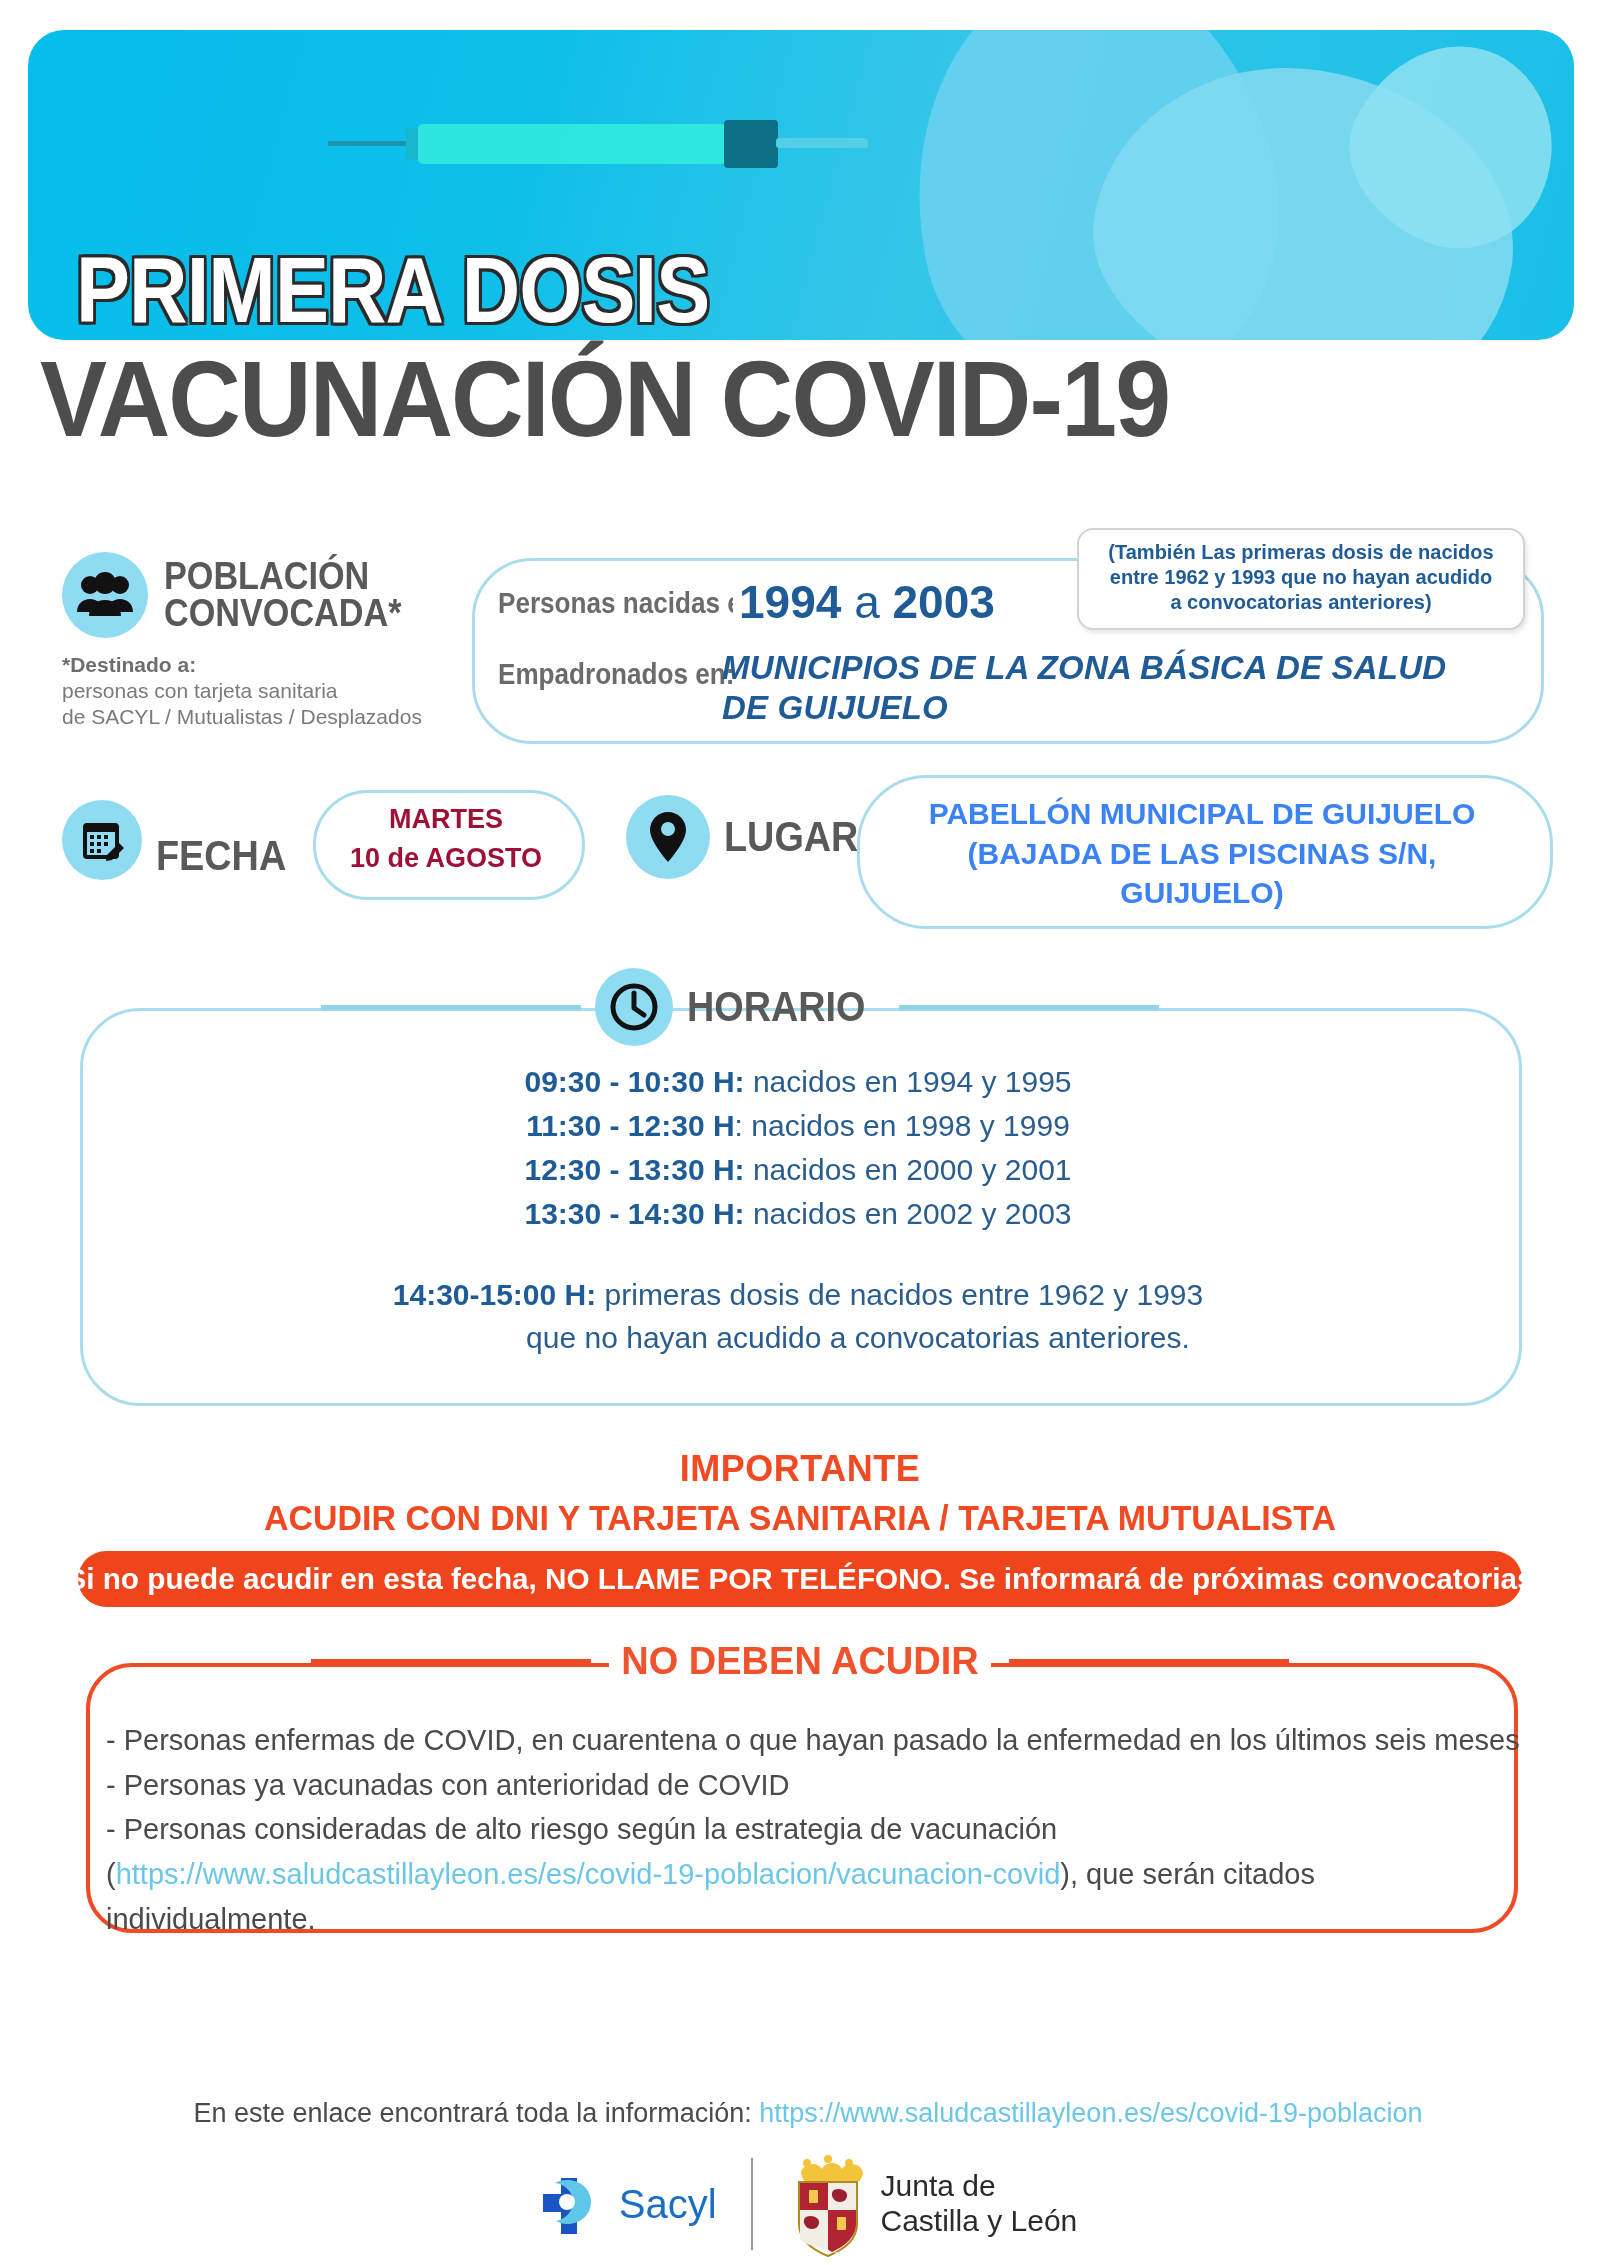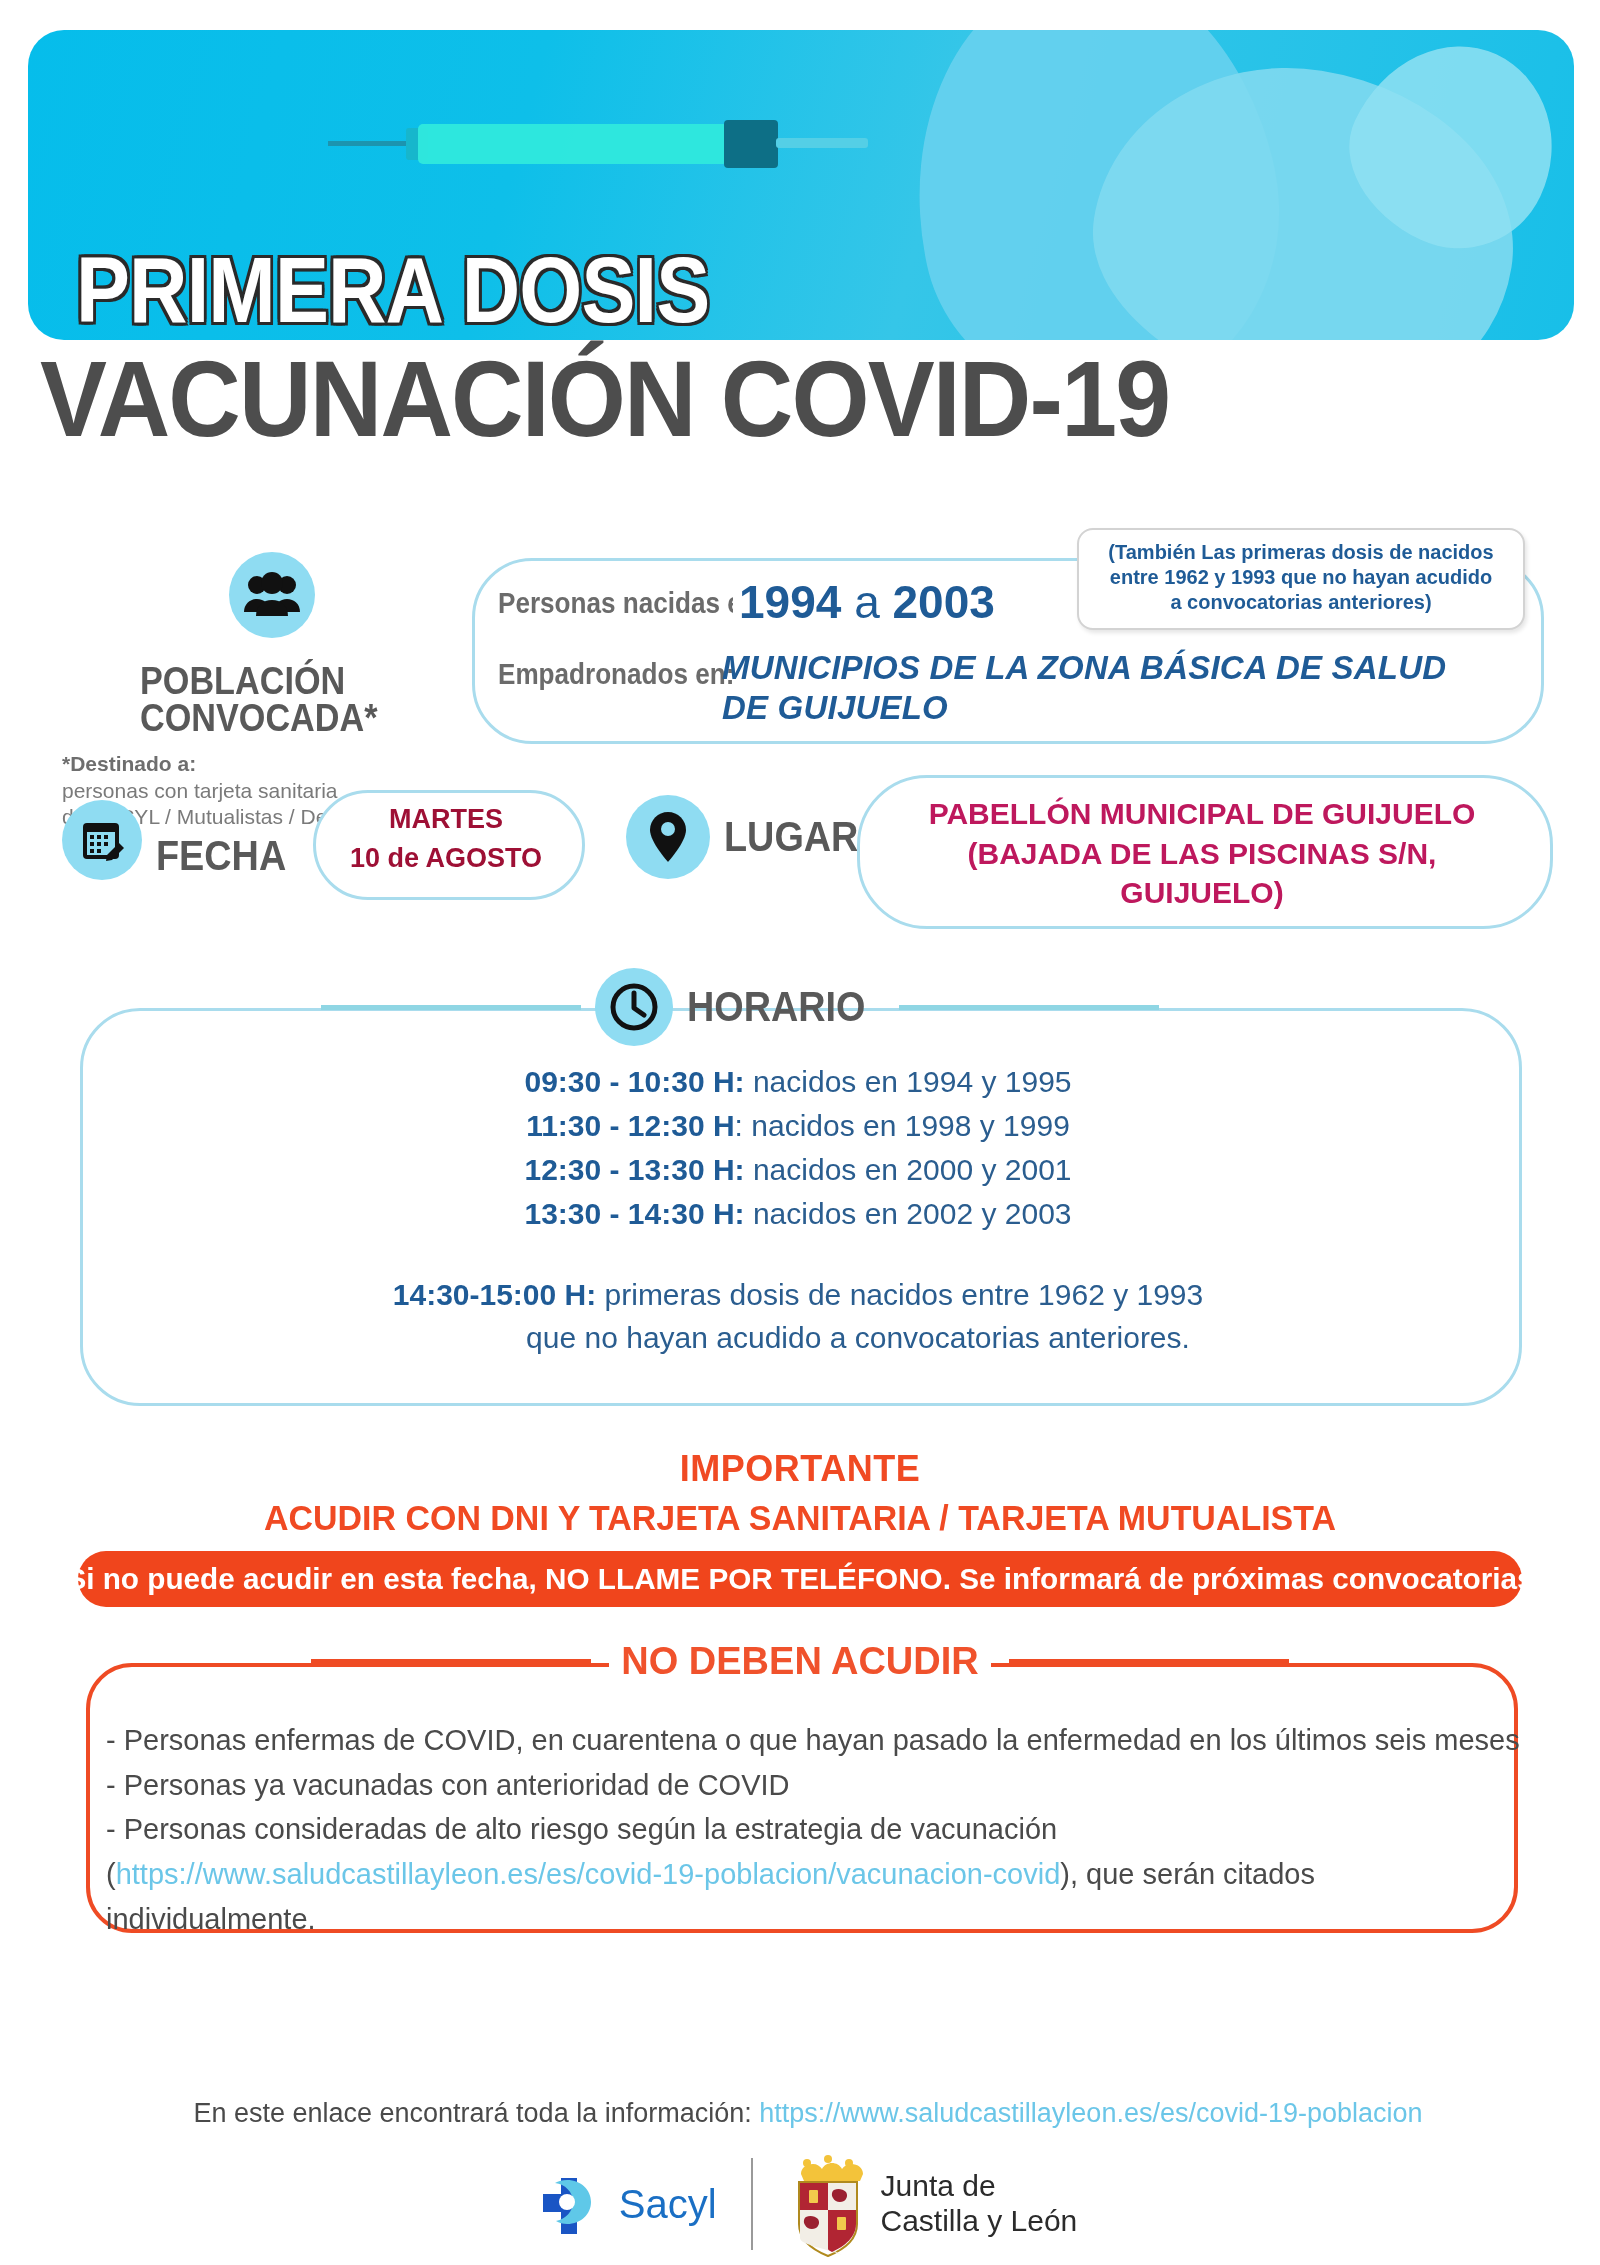--- a/index.html
+++ b/index.html
@@ -173,22 +173,21 @@
   
   .poblacion-block {
     position: absolute;
     left: 62px;
     top: 552px;
     width: 420px;
   }
   .pob-head {
     display: flex;
     align-items: center;
-    gap: 25px;
-    flex-direction: column;
+    gap: 16px;
   }
   .pob-head .icon-circle { width: 86px; height: 86px; }
   .pob-title {
     font-family: "Liberation Sans Narrow", "Liberation Sans", sans-serif;
     font-weight: bold;
     font-size: 38px;
     line-height: 0.98;
     color: #595959;
     transform: scaleX(0.9);
     transform-origin: left center;
@@ -312,21 +311,21 @@
     left: 857px; top: 775px; width: 690px; height: 148px;
     border-radius: 70px;
   }
   .lugar-text {
     position: absolute;
     left: 865px; top: 794px; width: 674px;
     text-align: center;
     font-size: 30px;
     font-weight: bold;
     line-height: 1.32;
-    color: #be185d;
+    color: #3b82f6;
   }
 
   
   .horario-box {
     left: 80px; top: 1008px; width: 1436px; height: 392px;
     border-radius: 60px;
   }
   .horario-head {
     position: absolute;
     left: 0; top: 968px; width: 1480px;

